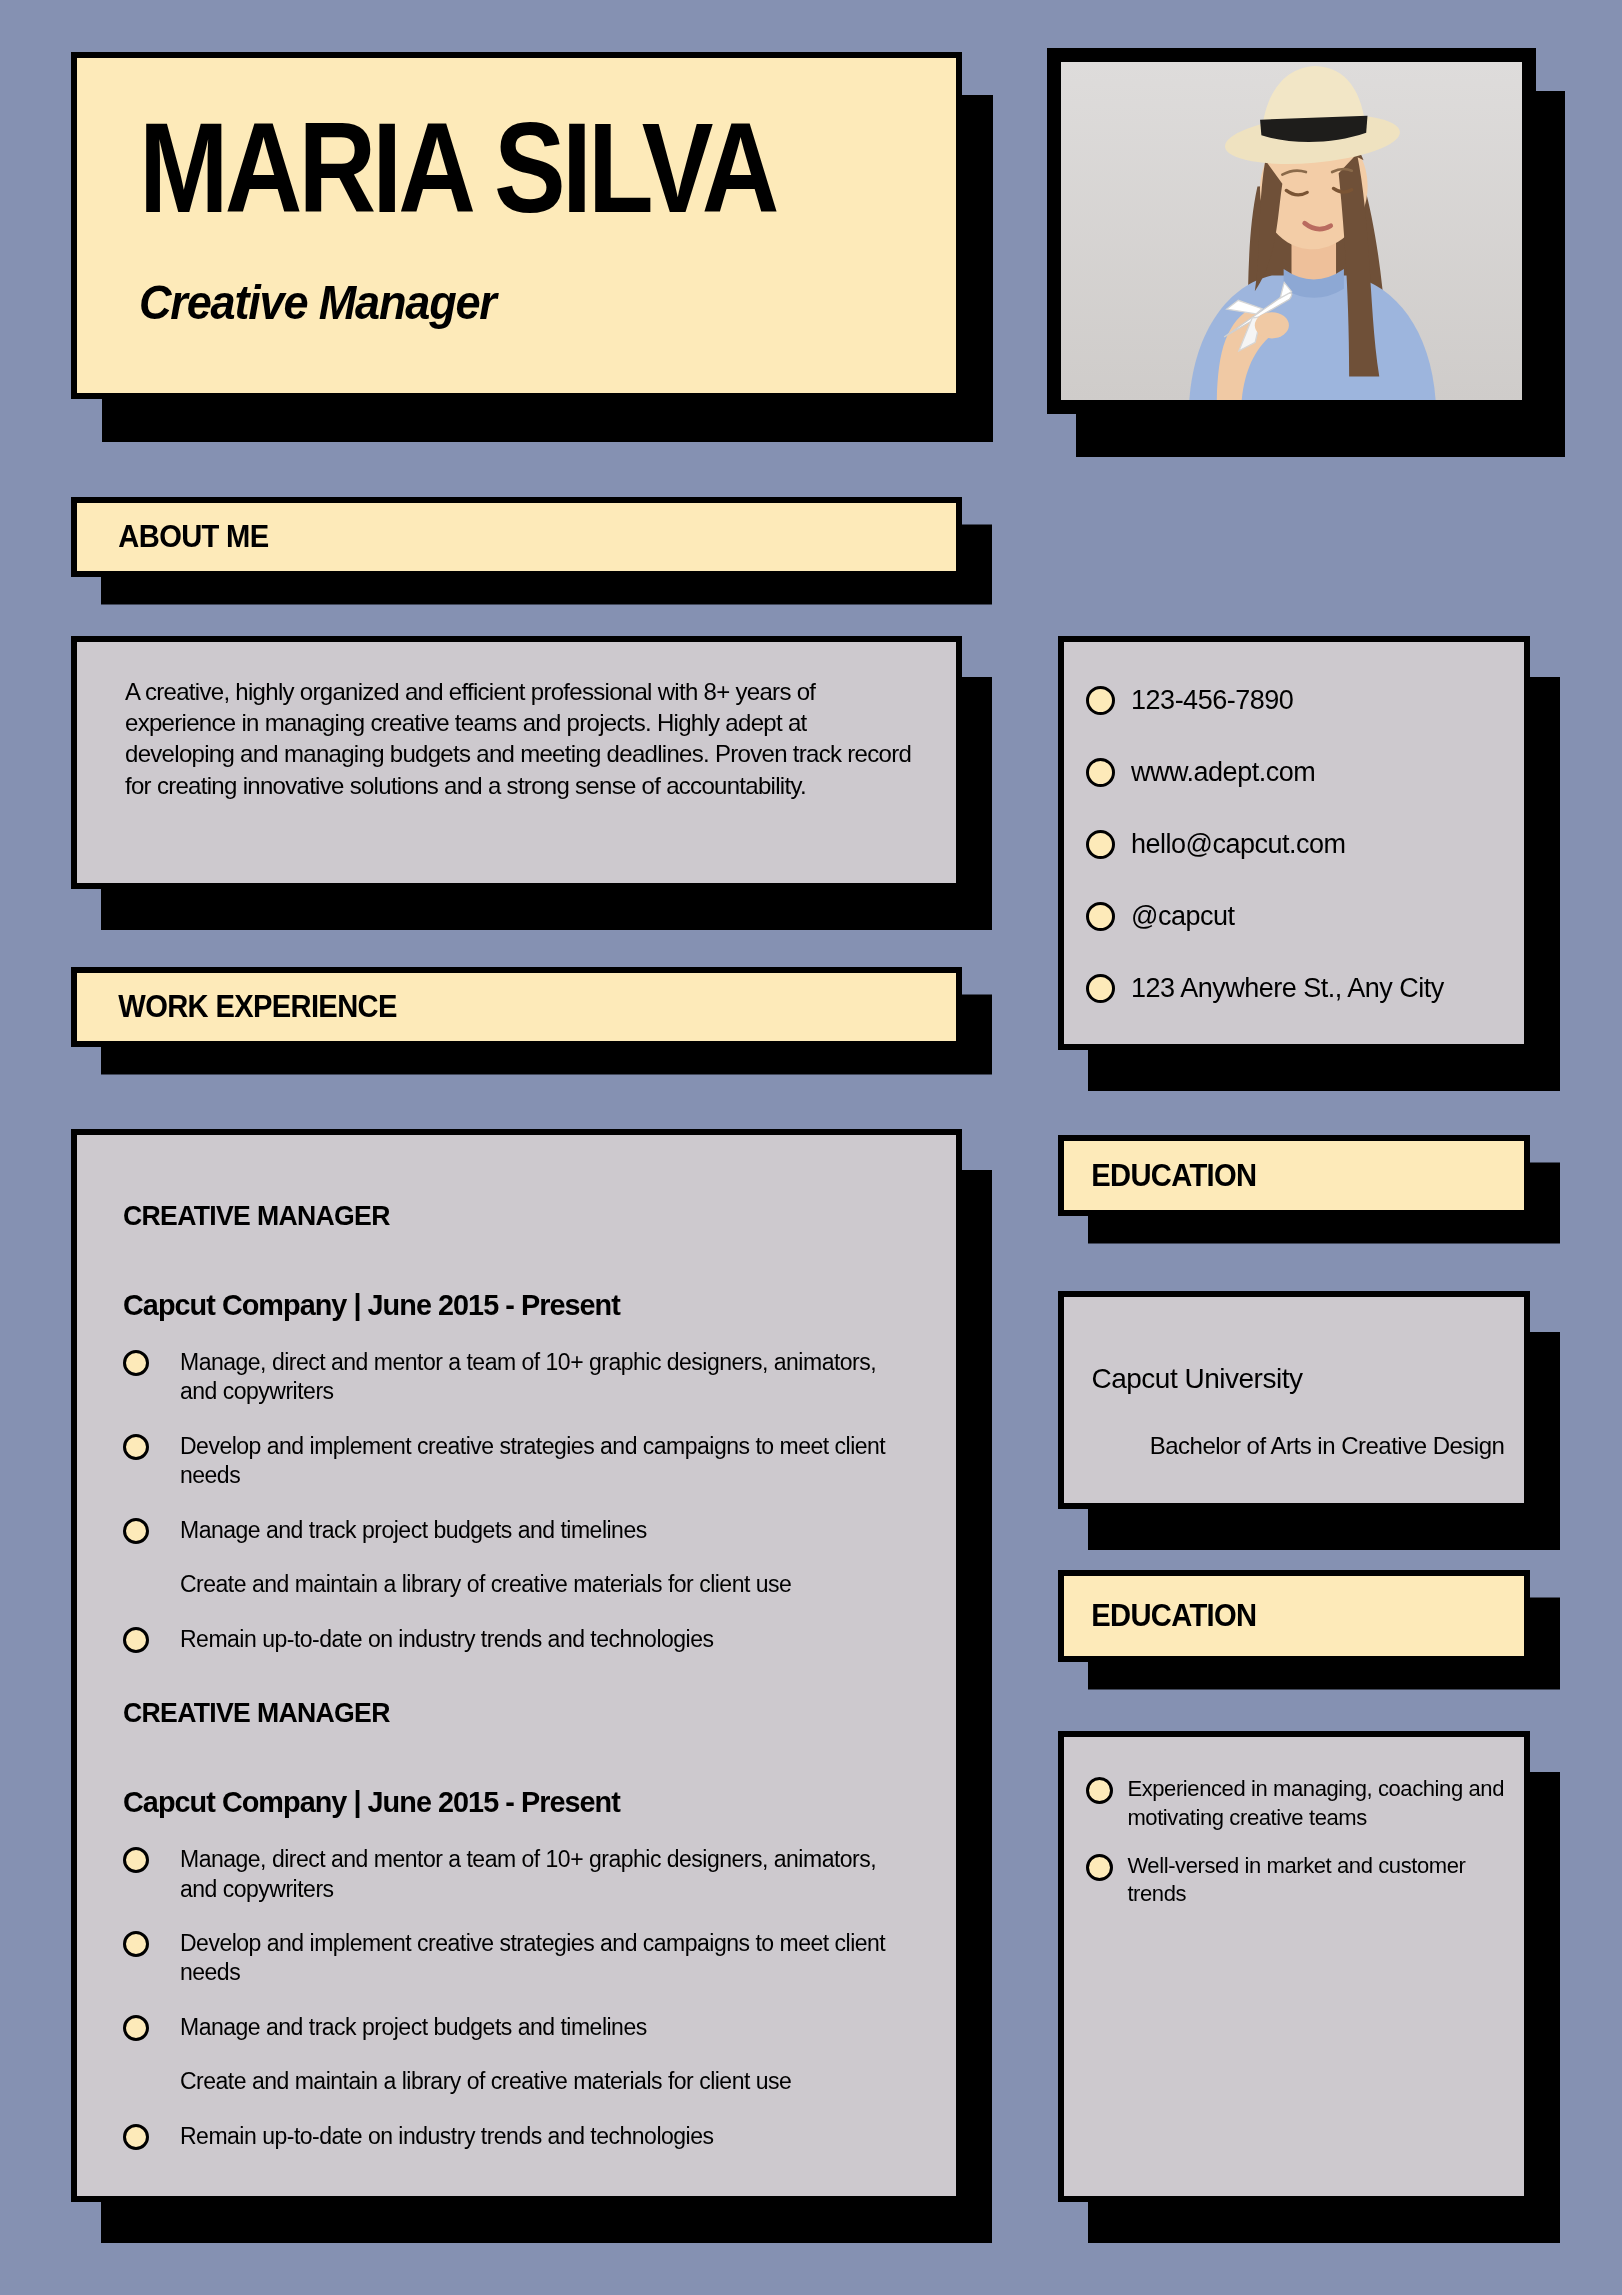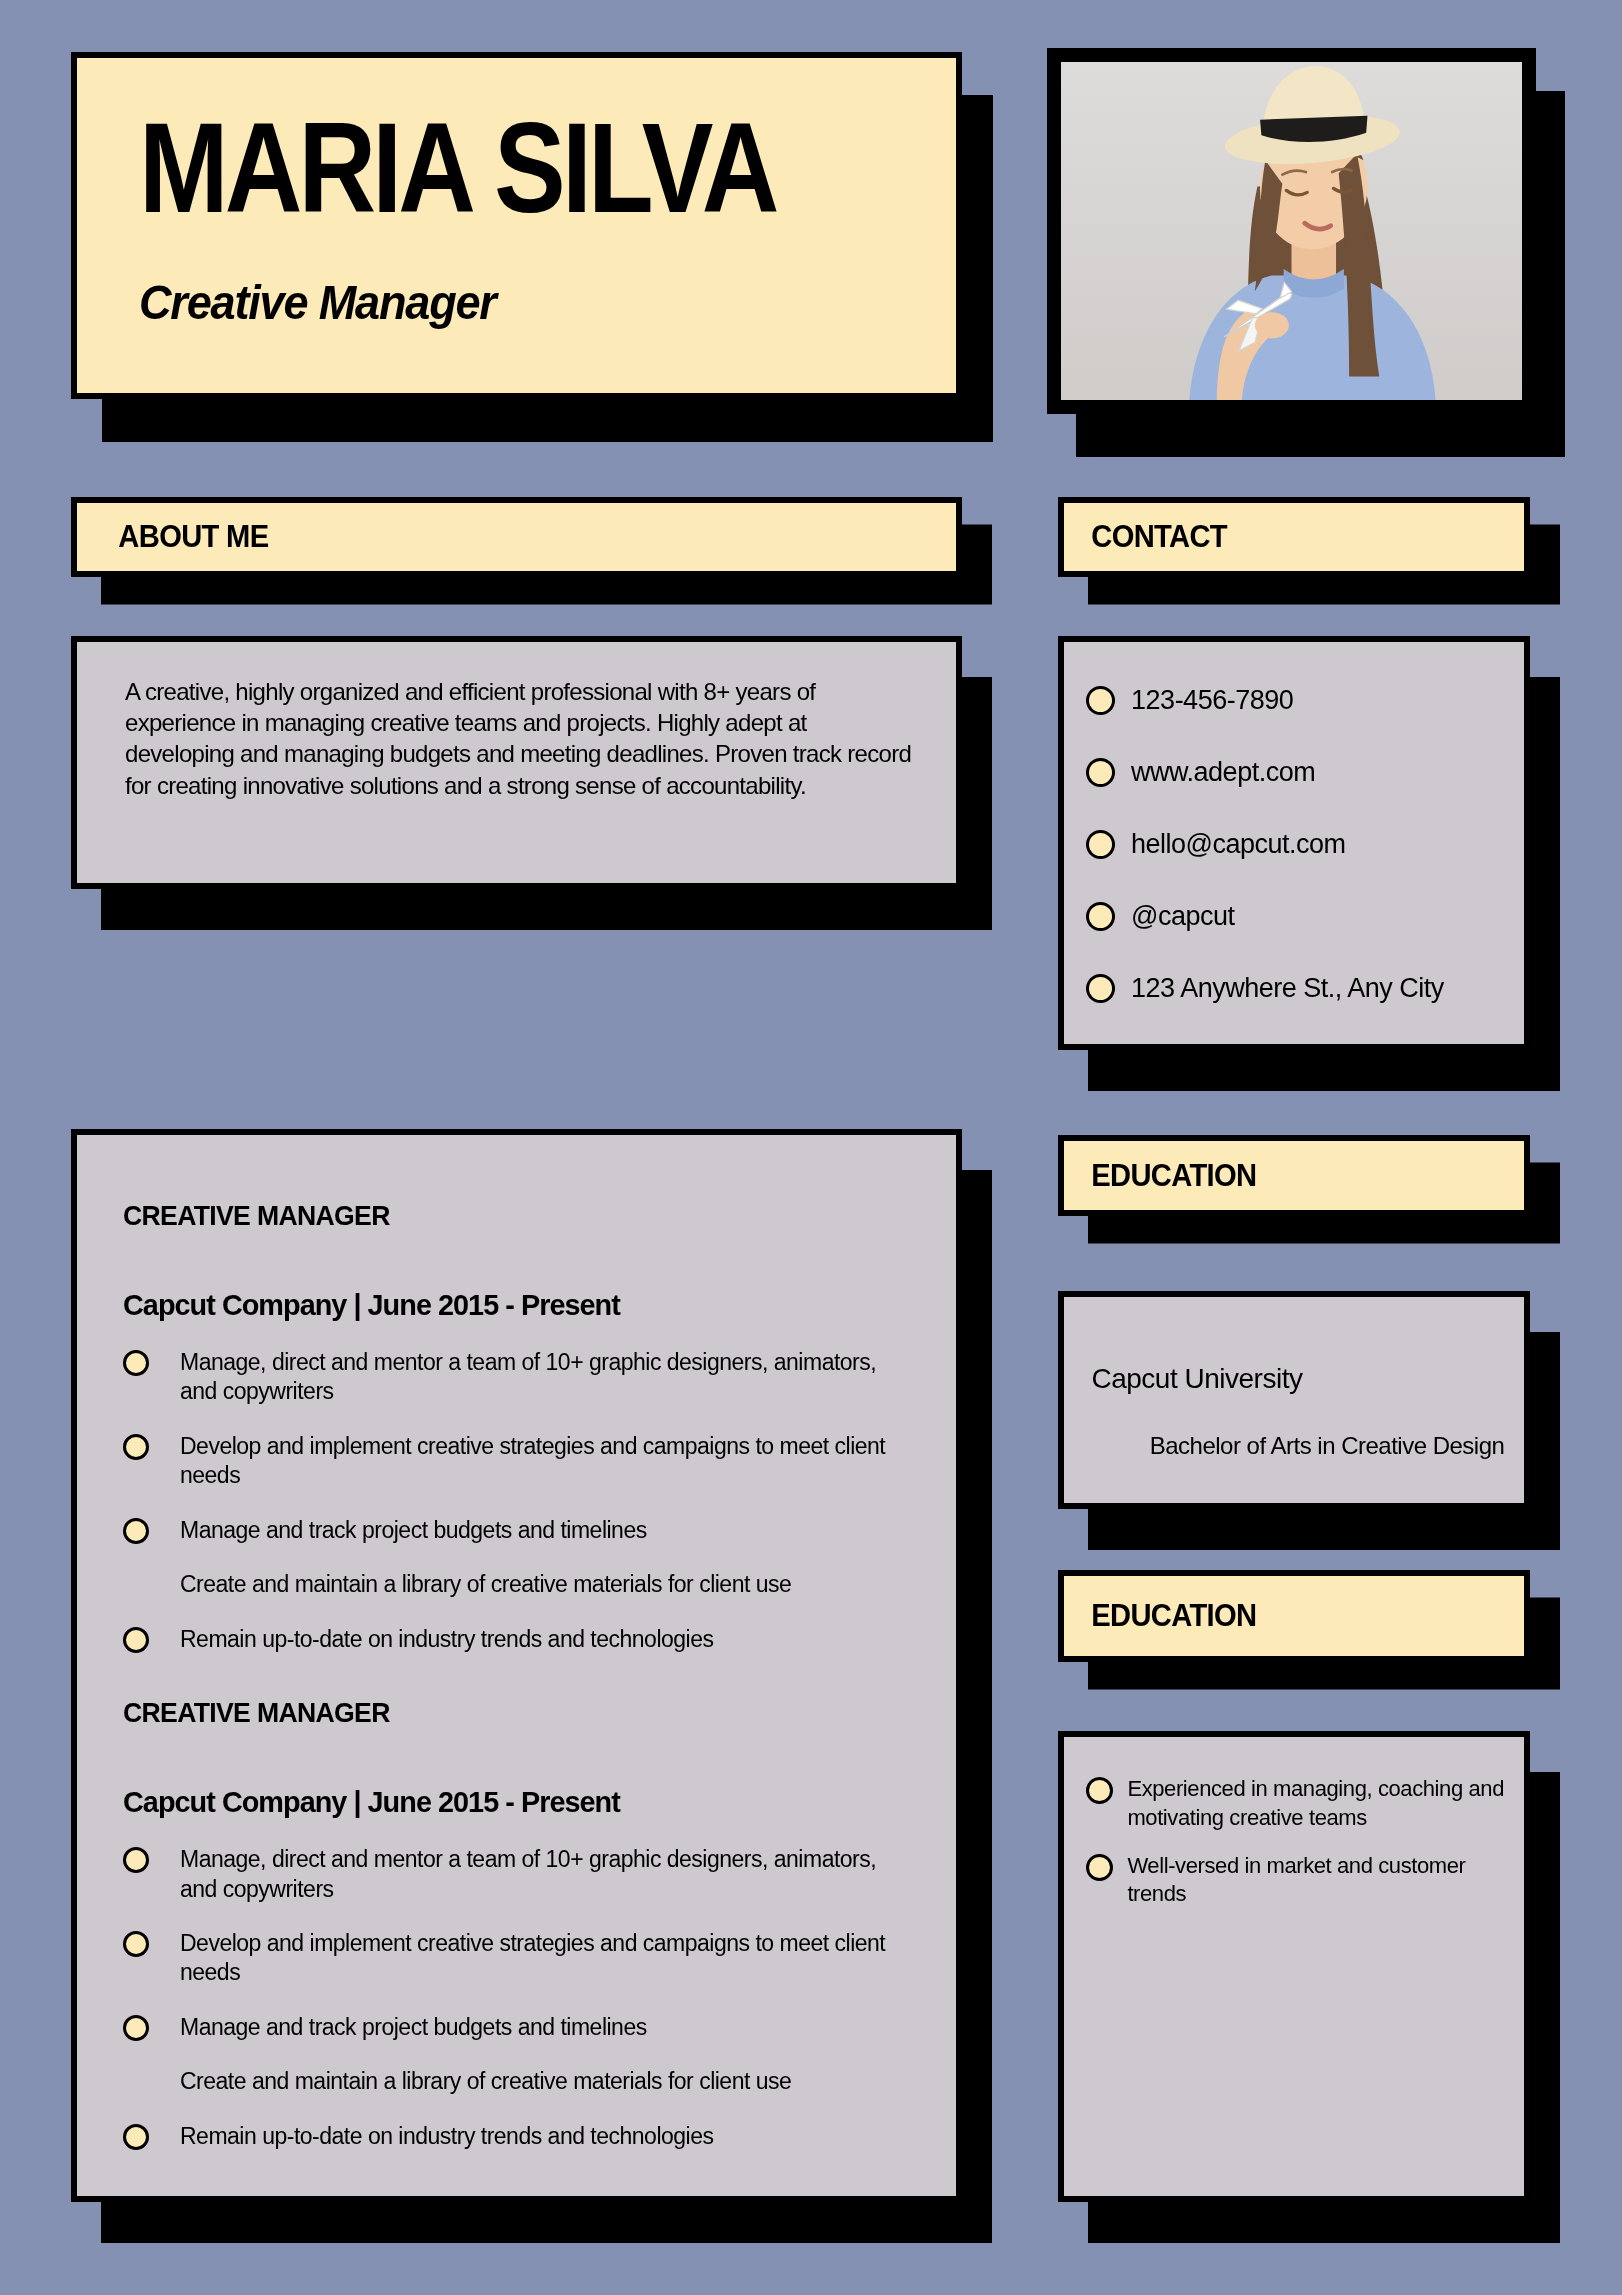--- a/index.html
+++ b/index.html
@@ -131,20 +131,23 @@
   </figure>
 
   <div class="card bar bar-left about-bar">
     <span class="bar-label">ABOUT ME</span>
   </div>
 
   <div class="card panel about-panel">
     <p class="about-text">A creative, highly organized and efficient professional with 8+ years of experience in managing creative teams and projects. Highly adept at developing and managing budgets and meeting deadlines. Proven track record for creating innovative solutions and a strong sense of accountability.</p>
   </div>
 
+  <div class="card bar bar-left work-bar">
+    <span class="bar-label">WORK EXPERIENCE</span>
+  </div>
 
   <div class="card panel work-panel">
     <article class="job">
       <h3 class="job-title">CREATIVE MANAGER</h3>
       <div class="job-meta">Capcut Company | June 2015 - Present</div>
       <div class="list work-list">
           <div class="li">
             <span class="dot"></span>
             <span class="li-text">Manage, direct and mentor a team of 10+ graphic designers, animators, and copywriters</span>
           </div>
@@ -187,23 +190,20 @@
             <span class="li-text">Create and maintain a library of creative materials for client use</span>
           </div>
           <div class="li">
             <span class="dot"></span>
             <span class="li-text">Remain up-to-date on industry trends and technologies</span>
           </div>
         </div>
     </article>
   </div>
 
-  <div class="card bar bar-right contact-bar">
-    <span class="bar-label">CONTACT</span>
-  </div>
 
   <div class="card panel contact-panel">
     <div class="list contact-list">
         <div class="li">
           <span class="dot"></span>
           <span class="li-text">123-456-7890</span>
         </div>
         <div class="li">
           <span class="dot"></span>
           <span class="li-text">www.adept.com</span>

